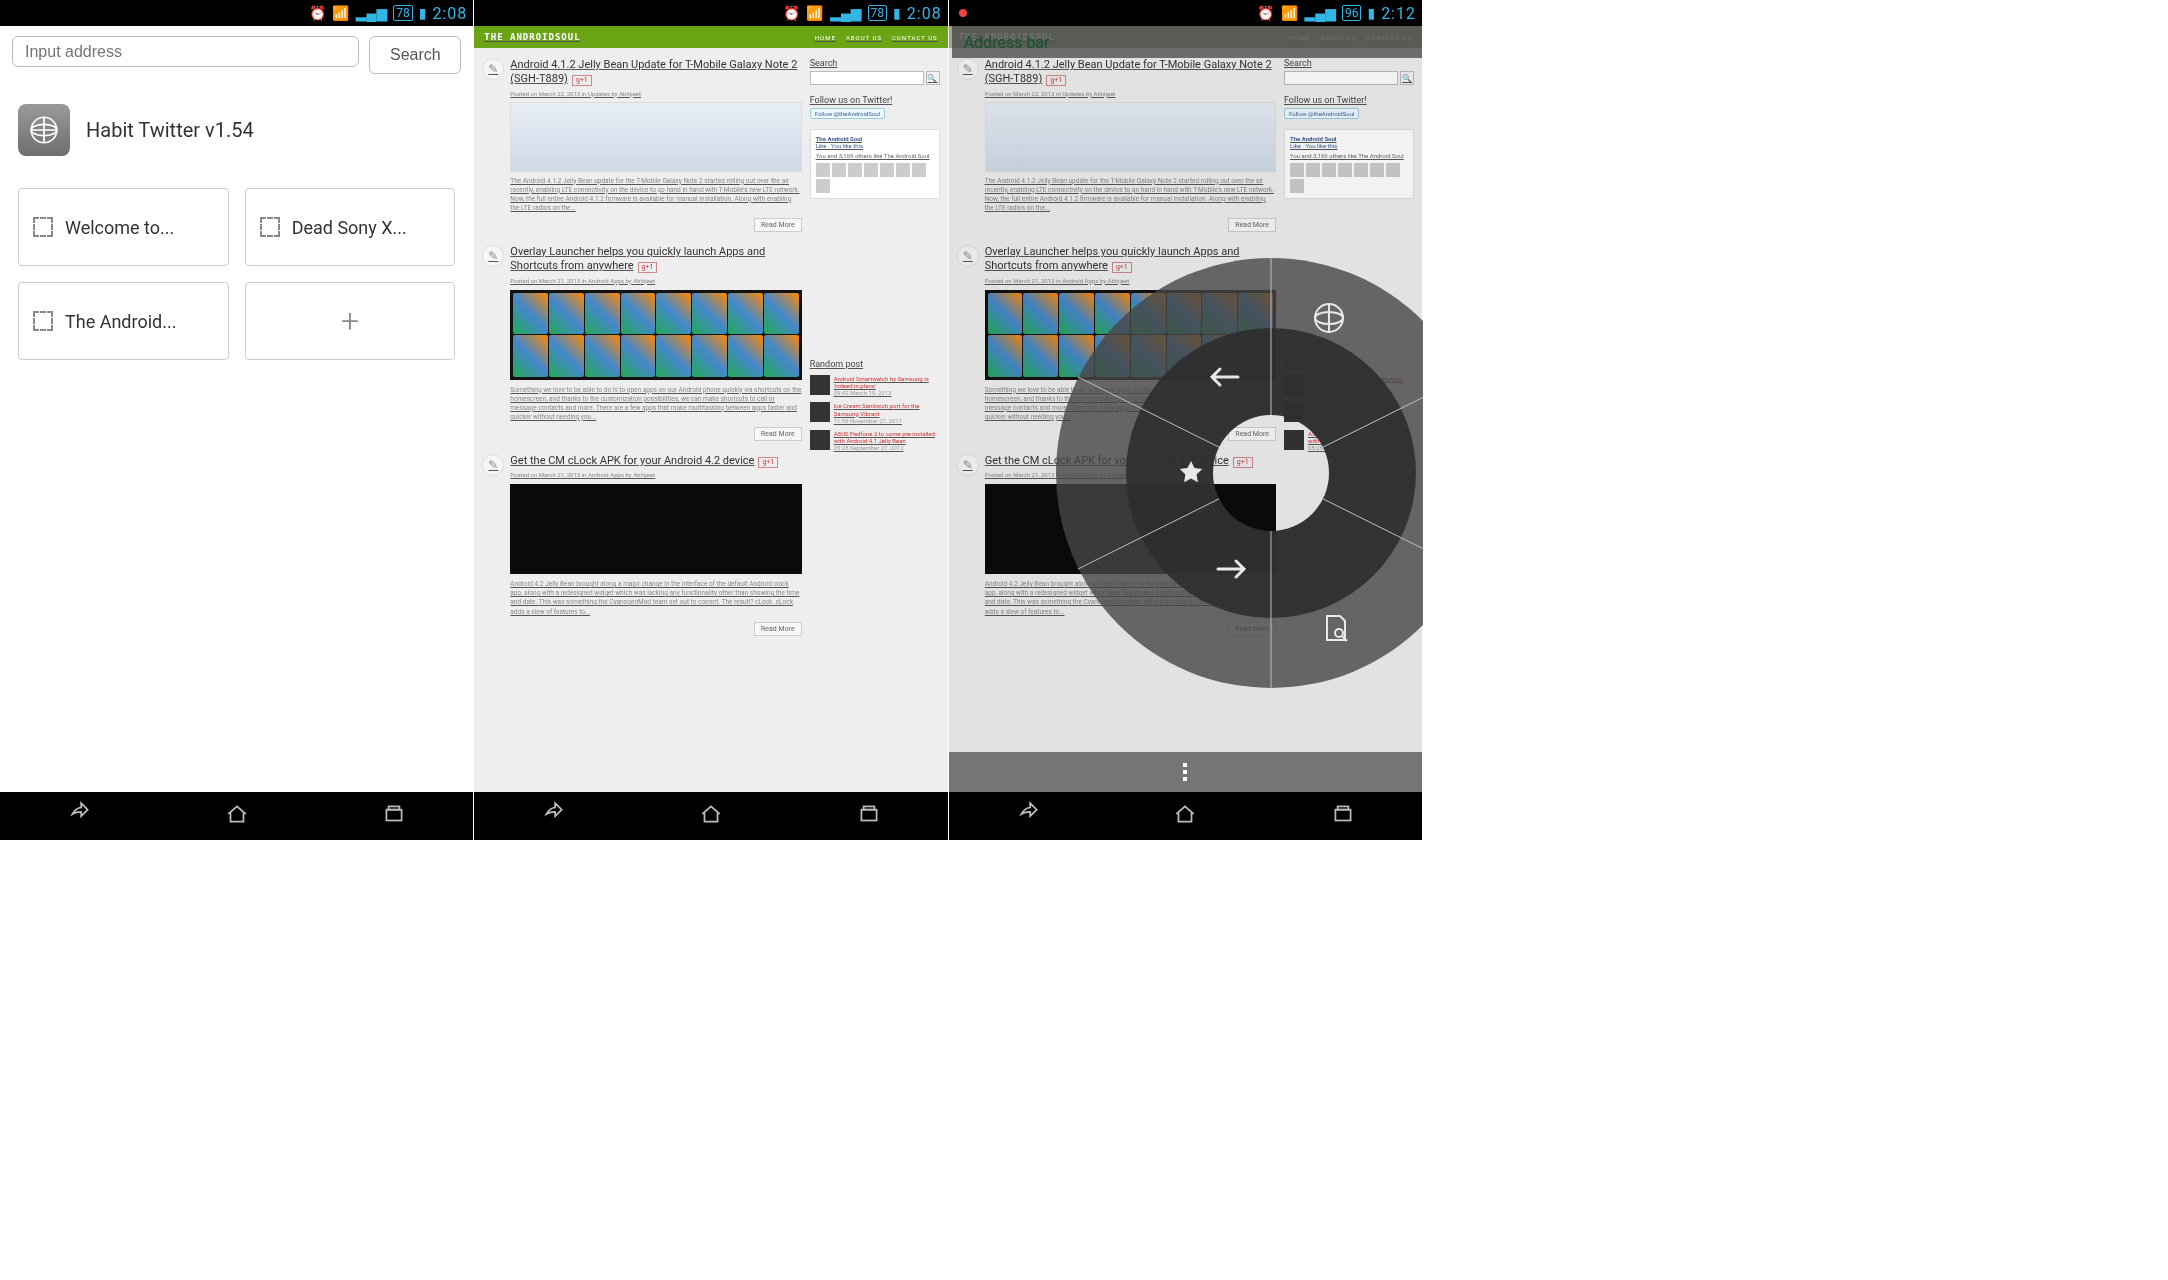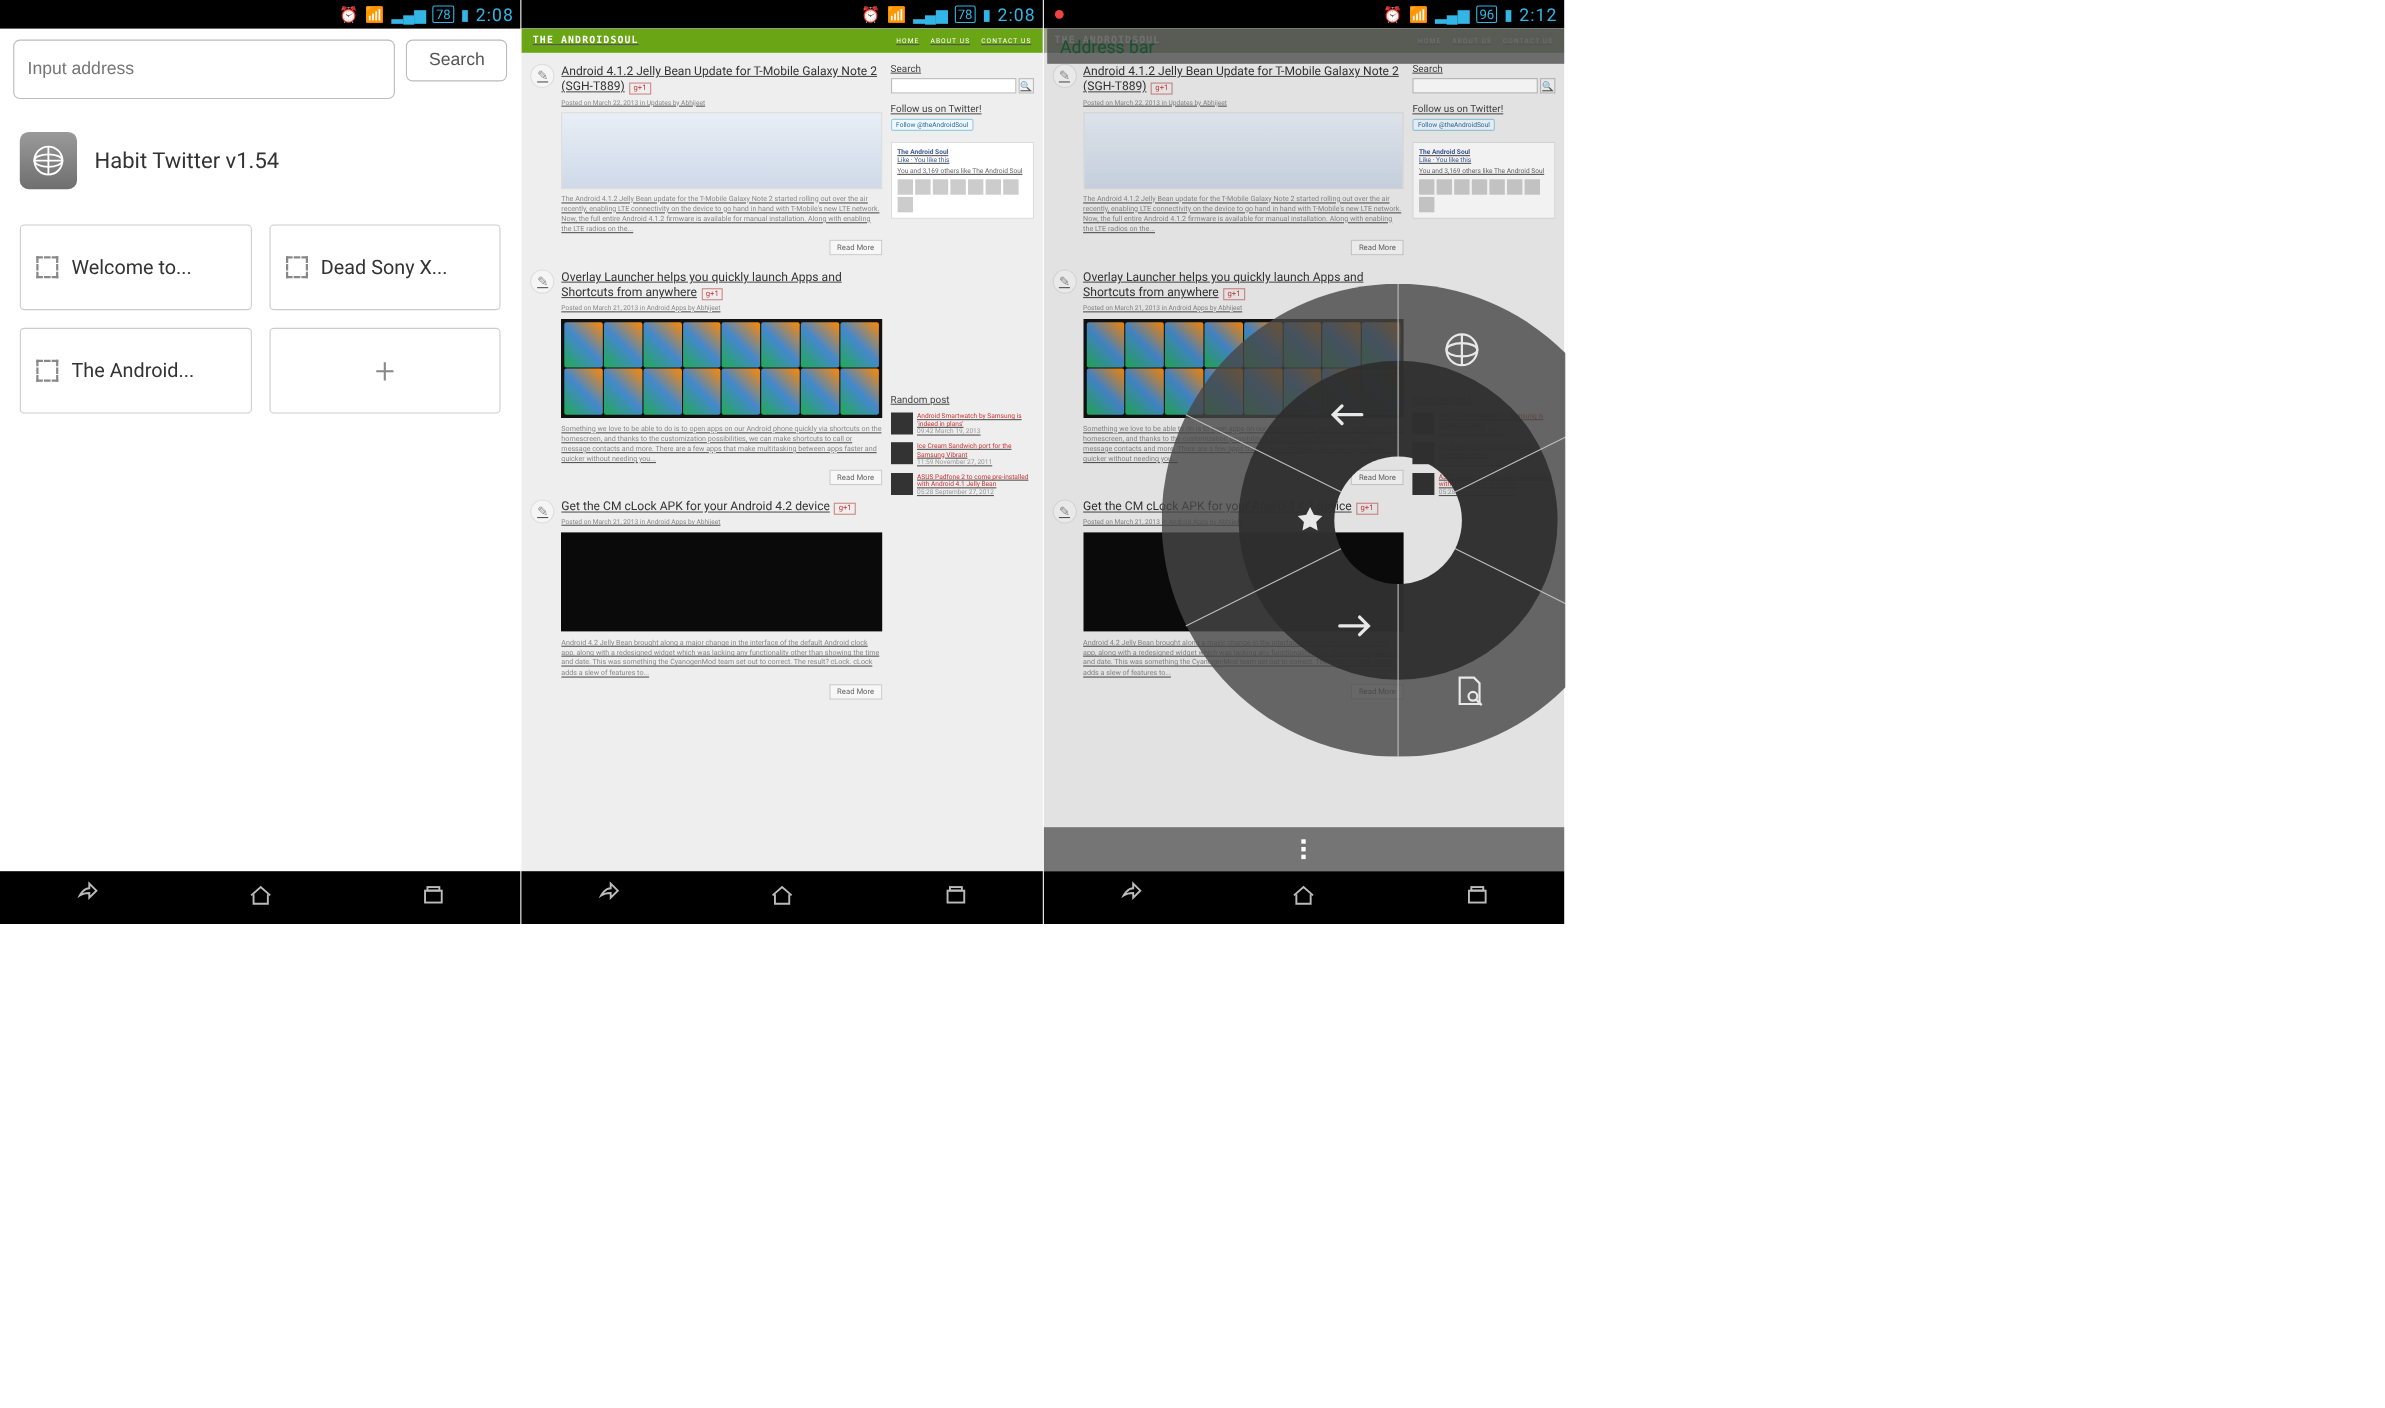--- a/index.html
+++ b/index.html
@@ -7,21 +7,21 @@
 .row { display: flex; height: 840px; }
 .pane { width: 474.33px; height: 840px; position: relative; background: #fff; border-right: 1px solid #fff; }
 .status-bar { height: 26px; background: #000; color: #aad5ff; display: flex; align-items: center; justify-content: flex-end; padding: 0 6px; font-size: 14px; gap: 6px; }
 .status-bar .time { color: #33b5e5; font-size: 16px; letter-spacing: 1px; }
 .status-bar .batt { color:#33b5e5; font-size:12px; border:1px solid #33b5e5; padding:0 2px; border-radius:2px; }
 .status-bar .icon { color:#33b5e5; }
 .nav-bar { position:absolute; bottom:0; left:0; right:0; height:48px; background:#000; display:flex; align-items:center; justify-content:space-around; }
 .nav-bar svg { width:26px; height:26px; fill:none; stroke:#bbb; stroke-width:1.6; }
 
 .search-row { display:flex; gap:10px; padding:10px 12px; }
-.addr-input { flex:1; height:54px; border:1px solid #bbb; border-radius:6px; padding:0 12px; font-size:16px; color:#666; background:#fff; }
+.addr-input { flex:1; height:31px; border:1px solid #bbb; border-radius:6px; padding:0 12px; font-size:16px; color:#666; background:#fff; }
 .search-btn { width:92px; height:38px; border:1px solid #bbb; border-radius:6px; background:#fff; font-size:16px; color:#555; }
 .title-row { display:flex; align-items:center; gap:16px; padding:20px 18px 24px; }
 .habit-icon { width:52px; height:52px; border-radius:8px; background:linear-gradient(#9a9a9a,#6f6f6f); display:flex; align-items:center; justify-content:center; color:#eee; }
 .title-text { font-size:20px; color:#333; }
 .tiles { display:grid; grid-template-columns:1fr 1fr; gap:16px; padding:8px 18px; }
 .tile { height:78px; border:1px solid #ccc; border-radius:4px; display:flex; align-items:center; gap:12px; padding:0 14px; font-size:18px; color:#333; cursor:pointer; }
 .tile .dash { width:20px; height:20px; border:2px dashed #888; }
 .tile.plus { justify-content:center; color:#888; font-size:32px; font-weight:300; }
 
 .webpage { position:absolute; top:26px; bottom:48px; left:0; right:0; background:#eee; overflow:hidden; font-size:8px; color:#555;text-decoration:underline; }

